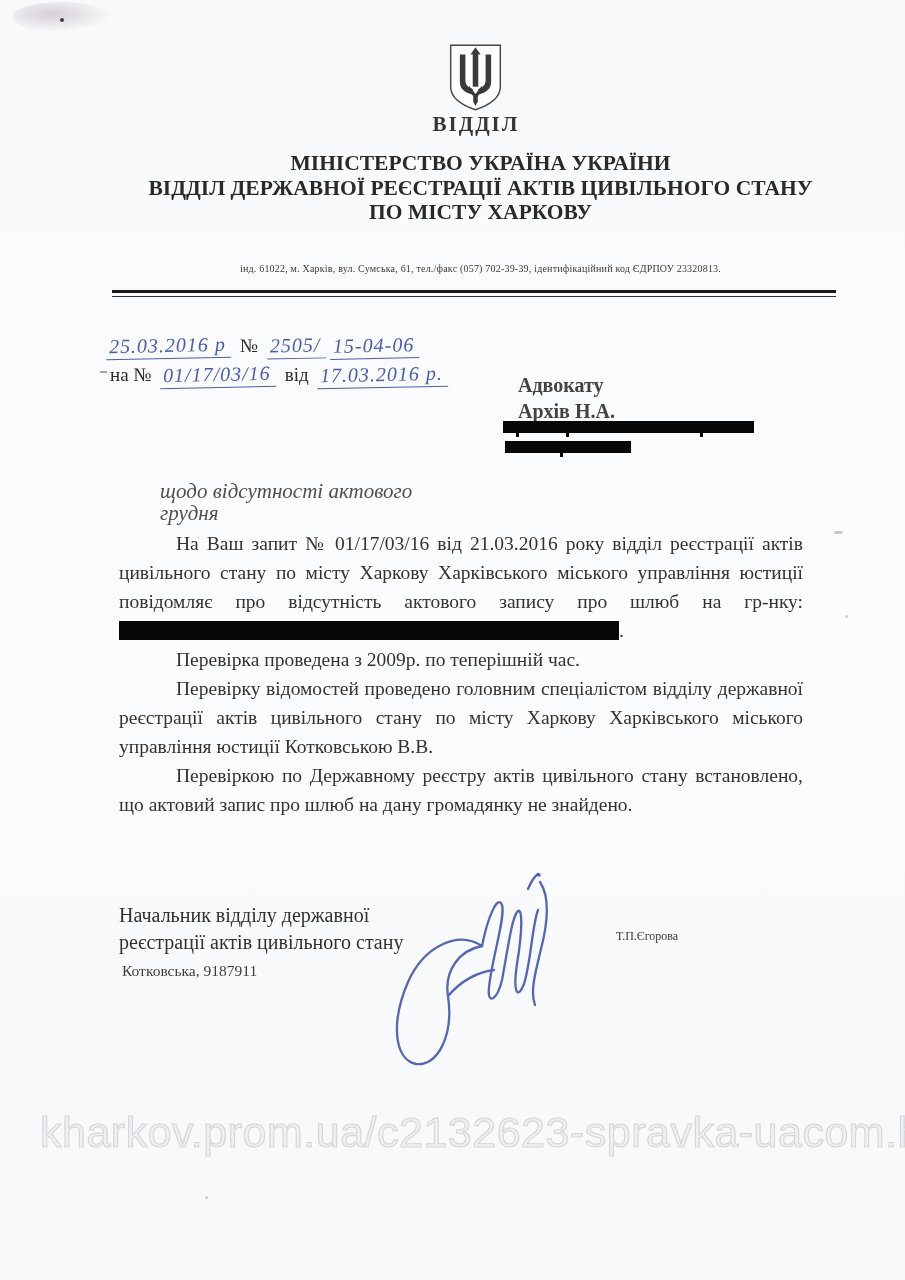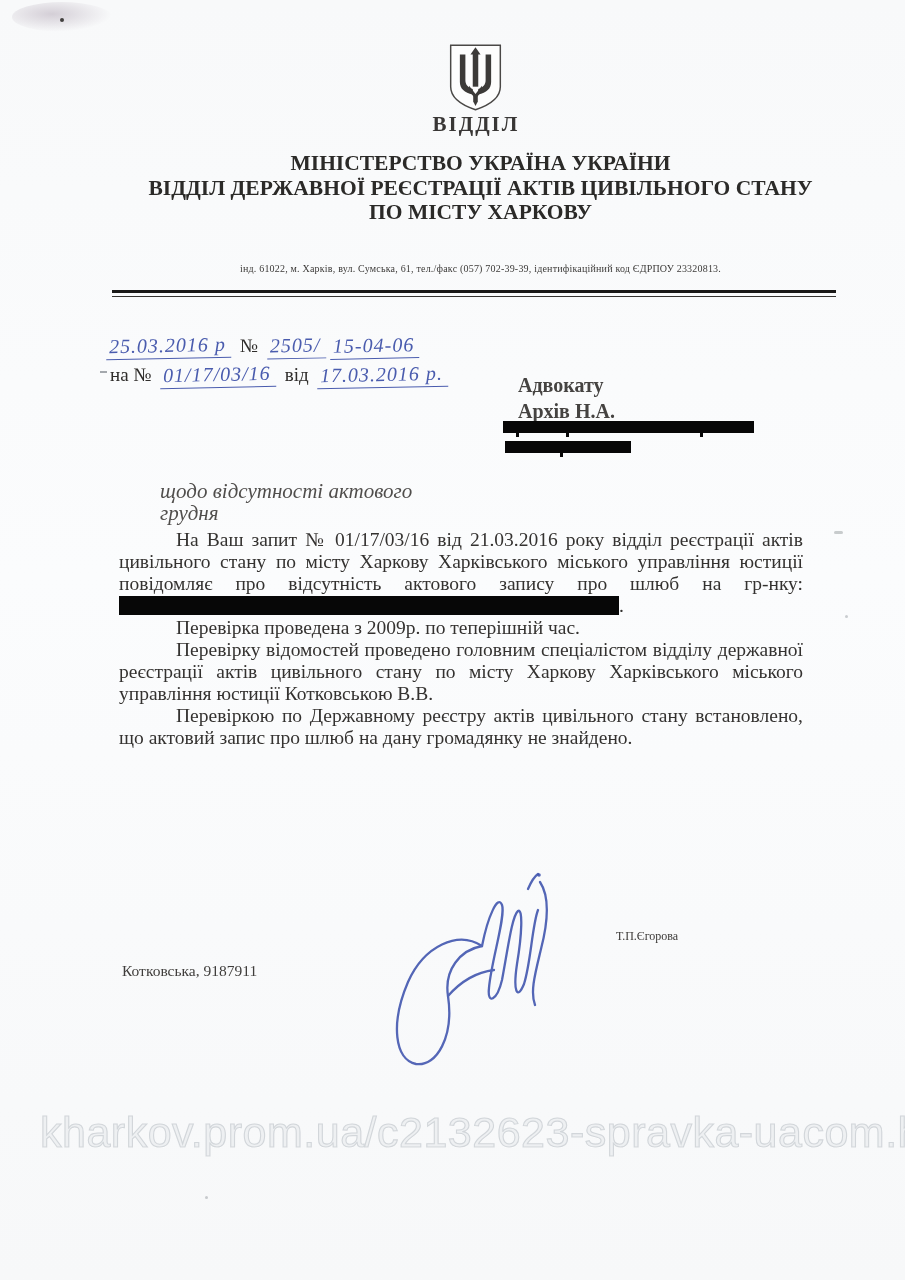--- a/index.html
+++ b/index.html
@@ -49,21 +49,21 @@
   .recipient{position:absolute;left:505px;top:372px;font-size:20px;line-height:26px;font-weight:bold;color:#454341;margin-left:13px;}
   .redaction-bar{position:absolute;background:var(--redaction);}
   .bar1{left:503px;top:421px;width:251px;height:12px;}
   .bar2{left:505px;top:441px;width:126px;height:12px;}
   .tick{position:absolute;background:var(--redaction);width:2.5px;height:4px;}
   
   .subject{position:absolute;left:160px;top:480px;font-style:italic;font-size:21px;line-height:22px;color:#504e4c;}
   
   .body-text{
     position:absolute;left:119px;top:529px;width:684px;
-    font-size:19.5px;line-height:22px;text-align:justify;color:#343230;
+    font-size:19.5px;line-height:29px;text-align:justify;color:#343230;
   }
   .body-text p{margin:0;text-indent:57px;}
   .inline-redaction{
     display:inline-block;width:500px;height:19px;background:var(--redaction);
     vertical-align:-3px;
   }
   
   .sign-position{position:absolute;left:119px;top:902px;font-size:20px;line-height:27px;color:#33312f;}
   .sign-name{position:absolute;left:616px;top:929px;font-size:12px;color:#3a3836;}
   .executor{position:absolute;left:122px;top:962px;font-size:15.5px;color:#3f3d3b;}
@@ -151,20 +151,22 @@
   </div>
 
   <div class="body-text">
     <p><span>На Ваш запит № 01/17/03/16 від 21.03.2016 року відділ реєстрації актів цивільного стану по місту Харкову Харківського міського управління юстиції повідомляє про відсутність актового запису про шлюб на гр-нку: </span><span class="inline-redaction"></span><span>.</span></p>
     <p>Перевірка проведена з 2009р. по теперішній час.</p>
     <p>Перевірку відомостей проведено головним спеціалістом відділу державної реєстрації актів цивільного стану по місту Харкову Харківського міського управління юстиції Котковською В.В.</p>
     <p>Перевіркою по Державному реєстру актів цивільного стану встановлено, що актовий запис про шлюб на дану громадянку не знайдено.</p>
   </div>
 
   <div class="sign-position">
+    <div>Начальник відділу державної</div>
+    <div>реєстрації актів цивільного стану</div>
   </div>
 
   <svg class="signature-svg" viewBox="0 0 205 212">
     <g fill="none" stroke="#3d52ad" stroke-width="2.3" stroke-linecap="round" opacity="0.88">
       <path d="M104,74 C80,58 46,74 30,110 C12,152 17,188 38,192 C59,195 76,164 70,124 C66,98 82,78 104,74"></path>
       <path d="M104,74 C110,44 120,22 124,33 C128,44 113,90 111,116 C109,133 119,129 124,108 C130,76 134,44 140,39 C145,36 144,62 139,92 C135,119 139,129 146,112 C153,90 154,54 160,38"></path>
       <path d="M162,10 C170,22 172,42 163,77 C157,102 152,120 157,133"></path>
       <path d="M150,17 C153,10 157,4 160,2"></path>
       <path d="M70,124 C84,108 100,100 116,98"></path>
     </g>

